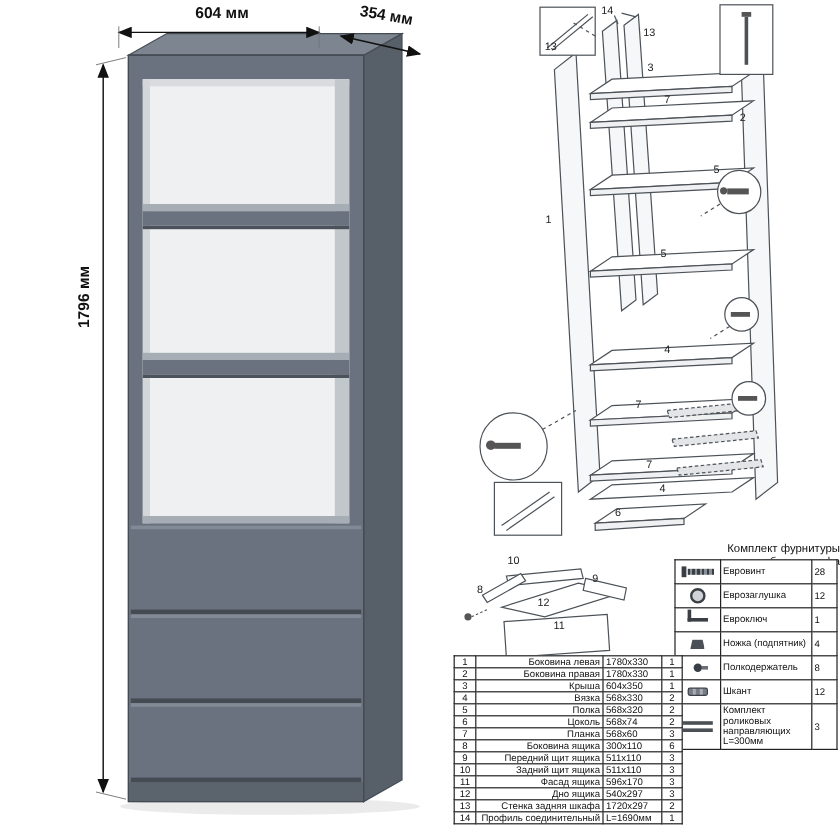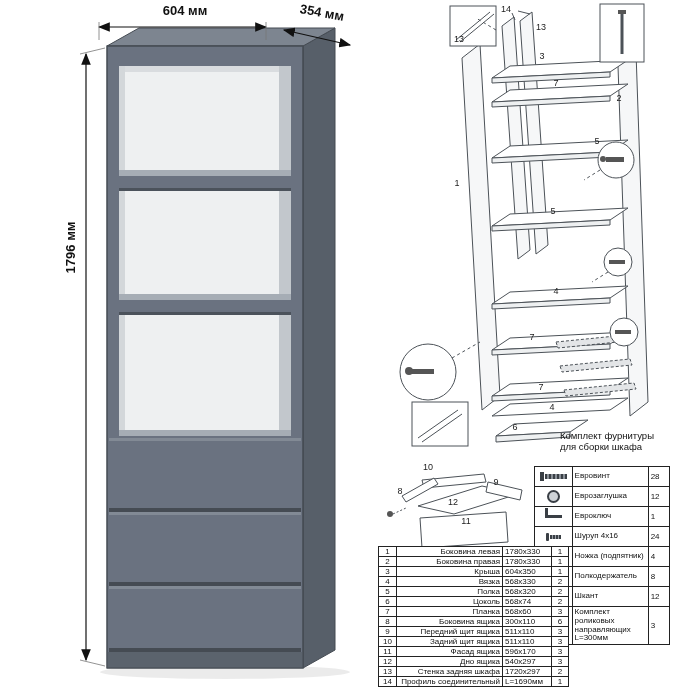--- a/index.html
+++ b/index.html
@@ -14,34 +14,34 @@
 
   
   .dlabel{position:absolute;font-size:9px;color:#1c1c1c;width:14px;text-align:center;line-height:10px;}
 
   svg{position:absolute;}
   .cabinet-svg{left:0;top:0;}
   .assembly-svg{left:378px;top:0;}
   .drawer-svg{left:382px;top:456px;}
 
   
-  .hw-title{position:absolute;left:560px;top:430px;width:140px;text-align:left;
+  .hw-title{position:absolute;left:560px;top:452px;width:140px;text-align:right;
             font-size:9.5px;line-height:1.2;color:#111;}
 
   
   table{border-collapse:collapse;position:absolute;background:#fff;color:#111;}
   .parts-table{left:378px;top:546px;width:186px;font-size:8px;table-layout:fixed;}
   .parts-table td{border:1px solid #222;padding:0 2px;height:9px;line-height:9px;
                   white-space:nowrap;overflow:hidden;}
   td.c-num{width:13px;text-align:center;}
   td.c-name{width:101px;text-align:right;}
   td.c-size{width:44px;text-align:left;}
   td.c-qty{width:12px;text-align:center;}
 
-  .hw-table{left:534px;top:466px;width:136px;font-size:8px;table-layout:fixed;}
+  .hw-table{left:562px;top:466px;width:136px;font-size:8px;table-layout:fixed;}
   .hw-table td{border:1px solid #222;padding:1px 2px;vertical-align:middle;}
   td.hw-icon-cell{width:32px;text-align:center;height:17px;}
   td.hw-name-cell{width:70px;line-height:1.1;}
   td.hw-qty-cell{width:16px;}
 
   
   .hw-icon{display:inline-block;position:relative;vertical-align:middle;}
   .eurovint-icon{width:22px;height:5px;margin-left:5px;
       background:repeating-linear-gradient(90deg,#3a3f45 0 2px,#8a9097 2px 4px);}
   .eurovint-icon::before{content:"";position:absolute;left:-5px;top:-2px;width:4px;height:9px;background:#3a3f45;}
@@ -241,25 +241,20 @@
           <td class="hw-icon-cell"><span class="hw-icon eurocap-icon"></span></td>
           <td class="hw-name-cell">Еврозаглушка</td>
           <td class="hw-qty-cell">12</td>
         </tr>
         <tr>
           <td class="hw-icon-cell"><span class="hw-icon eurokey-icon"></span></td>
           <td class="hw-name-cell">Евроключ</td>
           <td class="hw-qty-cell">1</td>
         </tr>
         <tr>
-          <td class="hw-icon-cell"><span class="hw-icon screw-4x16-icon"></span></td>
-          <td class="hw-name-cell">Шуруп 4x16</td>
-          <td class="hw-qty-cell">24</td>
-        </tr>
-        <tr>
           <td class="hw-icon-cell"><span class="hw-icon foot-icon"></span></td>
           <td class="hw-name-cell">Ножка (подпятник)</td>
           <td class="hw-qty-cell">4</td>
         </tr>
         <tr>
           <td class="hw-icon-cell"><span class="hw-icon shelf-holder-icon"></span></td>
           <td class="hw-name-cell">Полкодержатель</td>
           <td class="hw-qty-cell">8</td>
         </tr>
         <tr>

